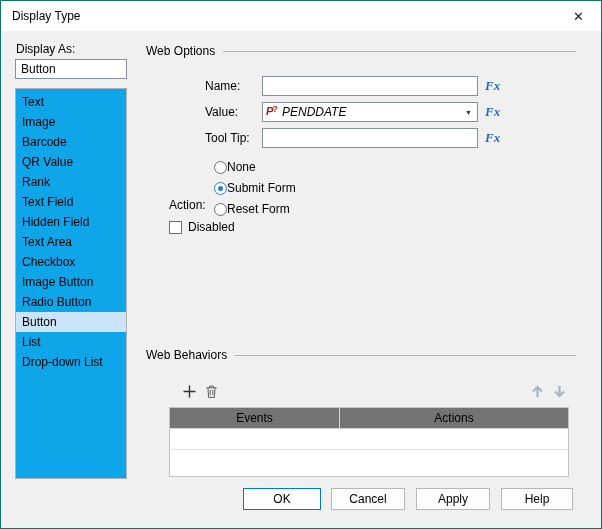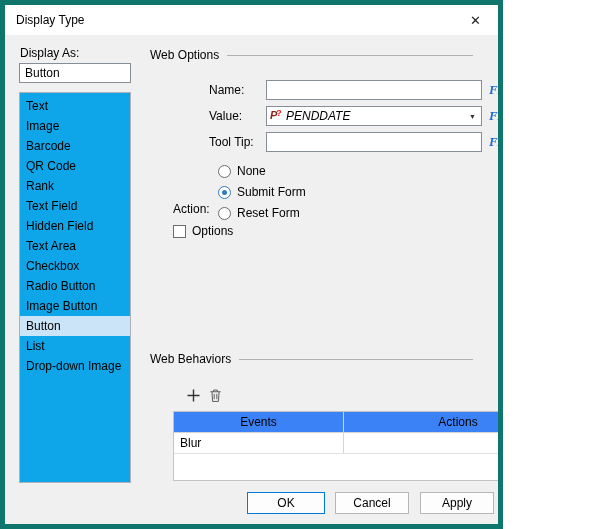--- a/index.html
+++ b/index.html
@@ -1,17 +1,17 @@
 <!DOCTYPE html>
 <html><head>
 <meta charset="utf-8">
 <style>
   html,body{margin:0;padding:0;background:#fff;}
   body{font-family:"Liberation Sans",sans-serif;font-size:12px;color:#000;-webkit-font-smoothing:antialiased;}
-  .dialog{position:relative;width:503px;height:529px;background:#f0f0f0;border:5px solid #0f766e;box-sizing:border-box;overflow:hidden;}
+  .dialog{position:relative;width:602px;height:529px;background:#f0f0f0;border:1px solid #0f766e;box-sizing:border-box;overflow:hidden;}
   .titlebar{position:absolute;top:0;left:0;right:0;height:30px;background:#ffffff;display:flex;align-items:center;}
   .title{padding-left:11px;font-size:12px;}
   .close-btn{margin-left:auto;width:45px;height:100%;display:flex;align-items:center;justify-content:center;font-size:13px;color:#222;cursor:pointer;}
   .dlg-body{position:absolute;top:30px;left:0;right:0;bottom:0;padding-left:48px;}
 
   
   .display-as-label{position:absolute;left:15px;top:11px;}
   .display-as-input{position:absolute;left:14px;top:28px;width:112px;height:20px;background:#fff;border:1px solid #888e98;box-sizing:border-box;display:flex;align-items:center;padding-left:5px;}
   .type-list{position:absolute;left:14px;top:57px;width:112px;height:391px;background:#0ea5e9;border:1px solid #aeb2b8;box-sizing:border-box;padding-top:3px;overflow:hidden;}
   .type-item{height:20px;line-height:20px;padding-left:6px;cursor:default;white-space:nowrap;}
@@ -31,38 +31,38 @@
   .fx{color:#1d6ccd;font-family:"Liberation Serif",serif;font-style:italic;font-weight:bold;font-size:13px;margin-left:7px;cursor:pointer;}
   .combo{width:216px;height:20px;border:1px solid #888e98;background:#fff;box-sizing:border-box;display:flex;align-items:center;padding-left:3px;cursor:default;}
   .combo .combo-text{flex:1;padding-left:2px;font-style:italic;}
   .combo .arrow{width:17px;height:16px;display:flex;align-items:center;justify-content:center;font-size:7px;color:#333;cursor:pointer;}
   .param-icon{display:inline-block;width:14px;position:relative;font-size:11px;line-height:11px;}
   .param-icon .p{color:#8b1d12;font-weight:bold;font-style:italic;}
   .param-icon .q{color:#e02020;font-size:9px;font-weight:bold;position:relative;top:-3px;left:-1px;}
 
   
   .action-label{position:absolute;left:168px;top:130px;margin-top:37px;}
-  .radio-row{position:absolute;left:213px;display:flex;align-items:center;gap:6px;height:14px;}
+  .radio-row{position:absolute;left:213px;display:flex;align-items:center;height:14px;}
   #radio-row-0{top:129px;} #radio-row-1{top:150px;} #radio-row-2{top:171px;}
   .radio{width:13px;height:13px;border-radius:50%;background:#fff;border:1px solid #6d6d6d;box-sizing:border-box;position:relative;cursor:pointer;flex:none;}
   .radio.checked{border-color:#2f7cc0;}
   .radio.checked::after{content:"";position:absolute;left:3px;top:3px;width:5px;height:5px;border-radius:50%;background:#2f7cc0;}
   .checkbox-row{position:absolute;left:168px;top:189px;display:flex;align-items:center;gap:6px;height:14px;}
   .checkbox{width:13px;height:13px;border:1px solid #6d6d6d;background:#fff;box-sizing:border-box;cursor:pointer;flex:none;}
 
   
   .icon-btn{position:absolute;width:21px;height:21px;display:flex;align-items:center;justify-content:center;cursor:pointer;}
   #add-btn{left:178px;top:350px;}
   #del-btn{left:200px;top:350px;}
   #up-btn{left:526px;top:350px;}
   #down-btn{left:548px;top:350px;}
 
   
   .wb-table{position:absolute;left:168px;top:376px;width:400px;height:70px;background:#fff;border:1px solid #c3c3c3;box-sizing:border-box;}
-  .wb-header{display:flex;height:21px;border-bottom:1px solid #d4d4d4;background:#3b82f6;box-sizing:border-box;}
+  .wb-header{display:flex;height:21px;border-bottom:1px solid #d4d4d4;background:#737373;box-sizing:border-box;}
   .wb-header .cell{display:flex;align-items:center;justify-content:center;box-sizing:border-box;}
   .col-events{width:170px;border-right:1px solid #d4d4d4;box-sizing:border-box;}
   .col-actions{flex:1;}
   .wb-row{display:flex;height:20px;border-bottom:1px solid #e2e2e2;cursor:default;}
   .wb-row .cell{display:flex;align-items:center;padding-left:6px;box-sizing:border-box;}
 
   
   .btn{position:absolute;top:457px;height:22px;background:#fdfdfd;border:1px solid #b7b7b7;display:flex;align-items:center;justify-content:center;box-sizing:border-box;cursor:pointer;font:inherit;}
   #ok-btn{left:242px;width:78px;border-color:#0078d7;}
   #cancel-btn{left:330px;width:74px;}
@@ -81,31 +81,31 @@
 
   <div class="dlg-body">
 
     <div class="display-as-label">Display As:</div>
     <div class="display-as-input">Button</div>
 
     <div class="type-list">
       <div class="type-item">Text</div>
       <div class="type-item">Image</div>
       <div class="type-item">Barcode</div>
-      <div class="type-item">QR Code</div>
+      <div class="type-item">QR Value</div>
       <div class="type-item">Rank</div>
       <div class="type-item">Text Field</div>
       <div class="type-item">Hidden Field</div>
       <div class="type-item">Text Area</div>
       <div class="type-item">Checkbox</div>
+      <div class="type-item">Image Button</div>
       <div class="type-item">Radio Button</div>
-      <div class="type-item">Image Button</div>
       <div class="type-item selected">Button</div>
       <div class="type-item">List</div>
-      <div class="type-item">Drop-down Image</div>
+      <div class="type-item">Drop-down List</div>
     </div>
 
     <div class="group-header" id="web-options-header">
       <span>Web Options</span>
       <span class="line"></span>
     </div>
 
     <div class="field-row row-name">
       <span class="field-label">Name:</span>
       <input class="text-input" type="text" value="" style="">
@@ -138,21 +138,21 @@
       <span class="radio checked"></span>
       <span>Submit Form</span>
     </div>
     <div class="radio-row" id="radio-row-2">
       <span class="radio"></span>
       <span>Reset Form</span>
     </div>
 
     <div class="checkbox-row">
       <span class="checkbox"></span>
-      <span>Options</span>
+      <span>Disabled</span>
     </div>
 
     <div class="group-header" id="web-behaviors-header">
       <span>Web Behaviors</span>
       <span class="line"></span>
     </div>
 
     <div class="icon-btn" id="add-btn">
       <svg width="15" height="15" viewBox="0 0 15 15">
           <path d="M7.5 1.5v12M1.5 7.5h12" stroke="#333" stroke-width="1.4" fill="none"></path>
@@ -173,23 +173,23 @@
           <path d="M7.5 2v9.5M3 7.5L7.5 12 12 7.5" stroke="#a9b4bf" stroke-width="2.2" fill="none"></path>
         </svg>
     </div>
 
     <div class="wb-table">
       <div class="wb-header">
         <div class="cell col-events">Events</div>
         <div class="cell col-actions">Actions</div>
       </div>
       <div class="wb-row">
-        <div class="cell col-events">Blur</div>
         <div class="cell col-actions"></div>
       </div>
     </div>
 
     <button class="btn" id="ok-btn">OK</button>
     <button class="btn" id="cancel-btn">Cancel</button>
     <button class="btn" id="apply-btn">Apply</button>
+    <button class="btn" id="help-btn">Help</button>
 
   </div>
 </div>
 
 </body></html>

